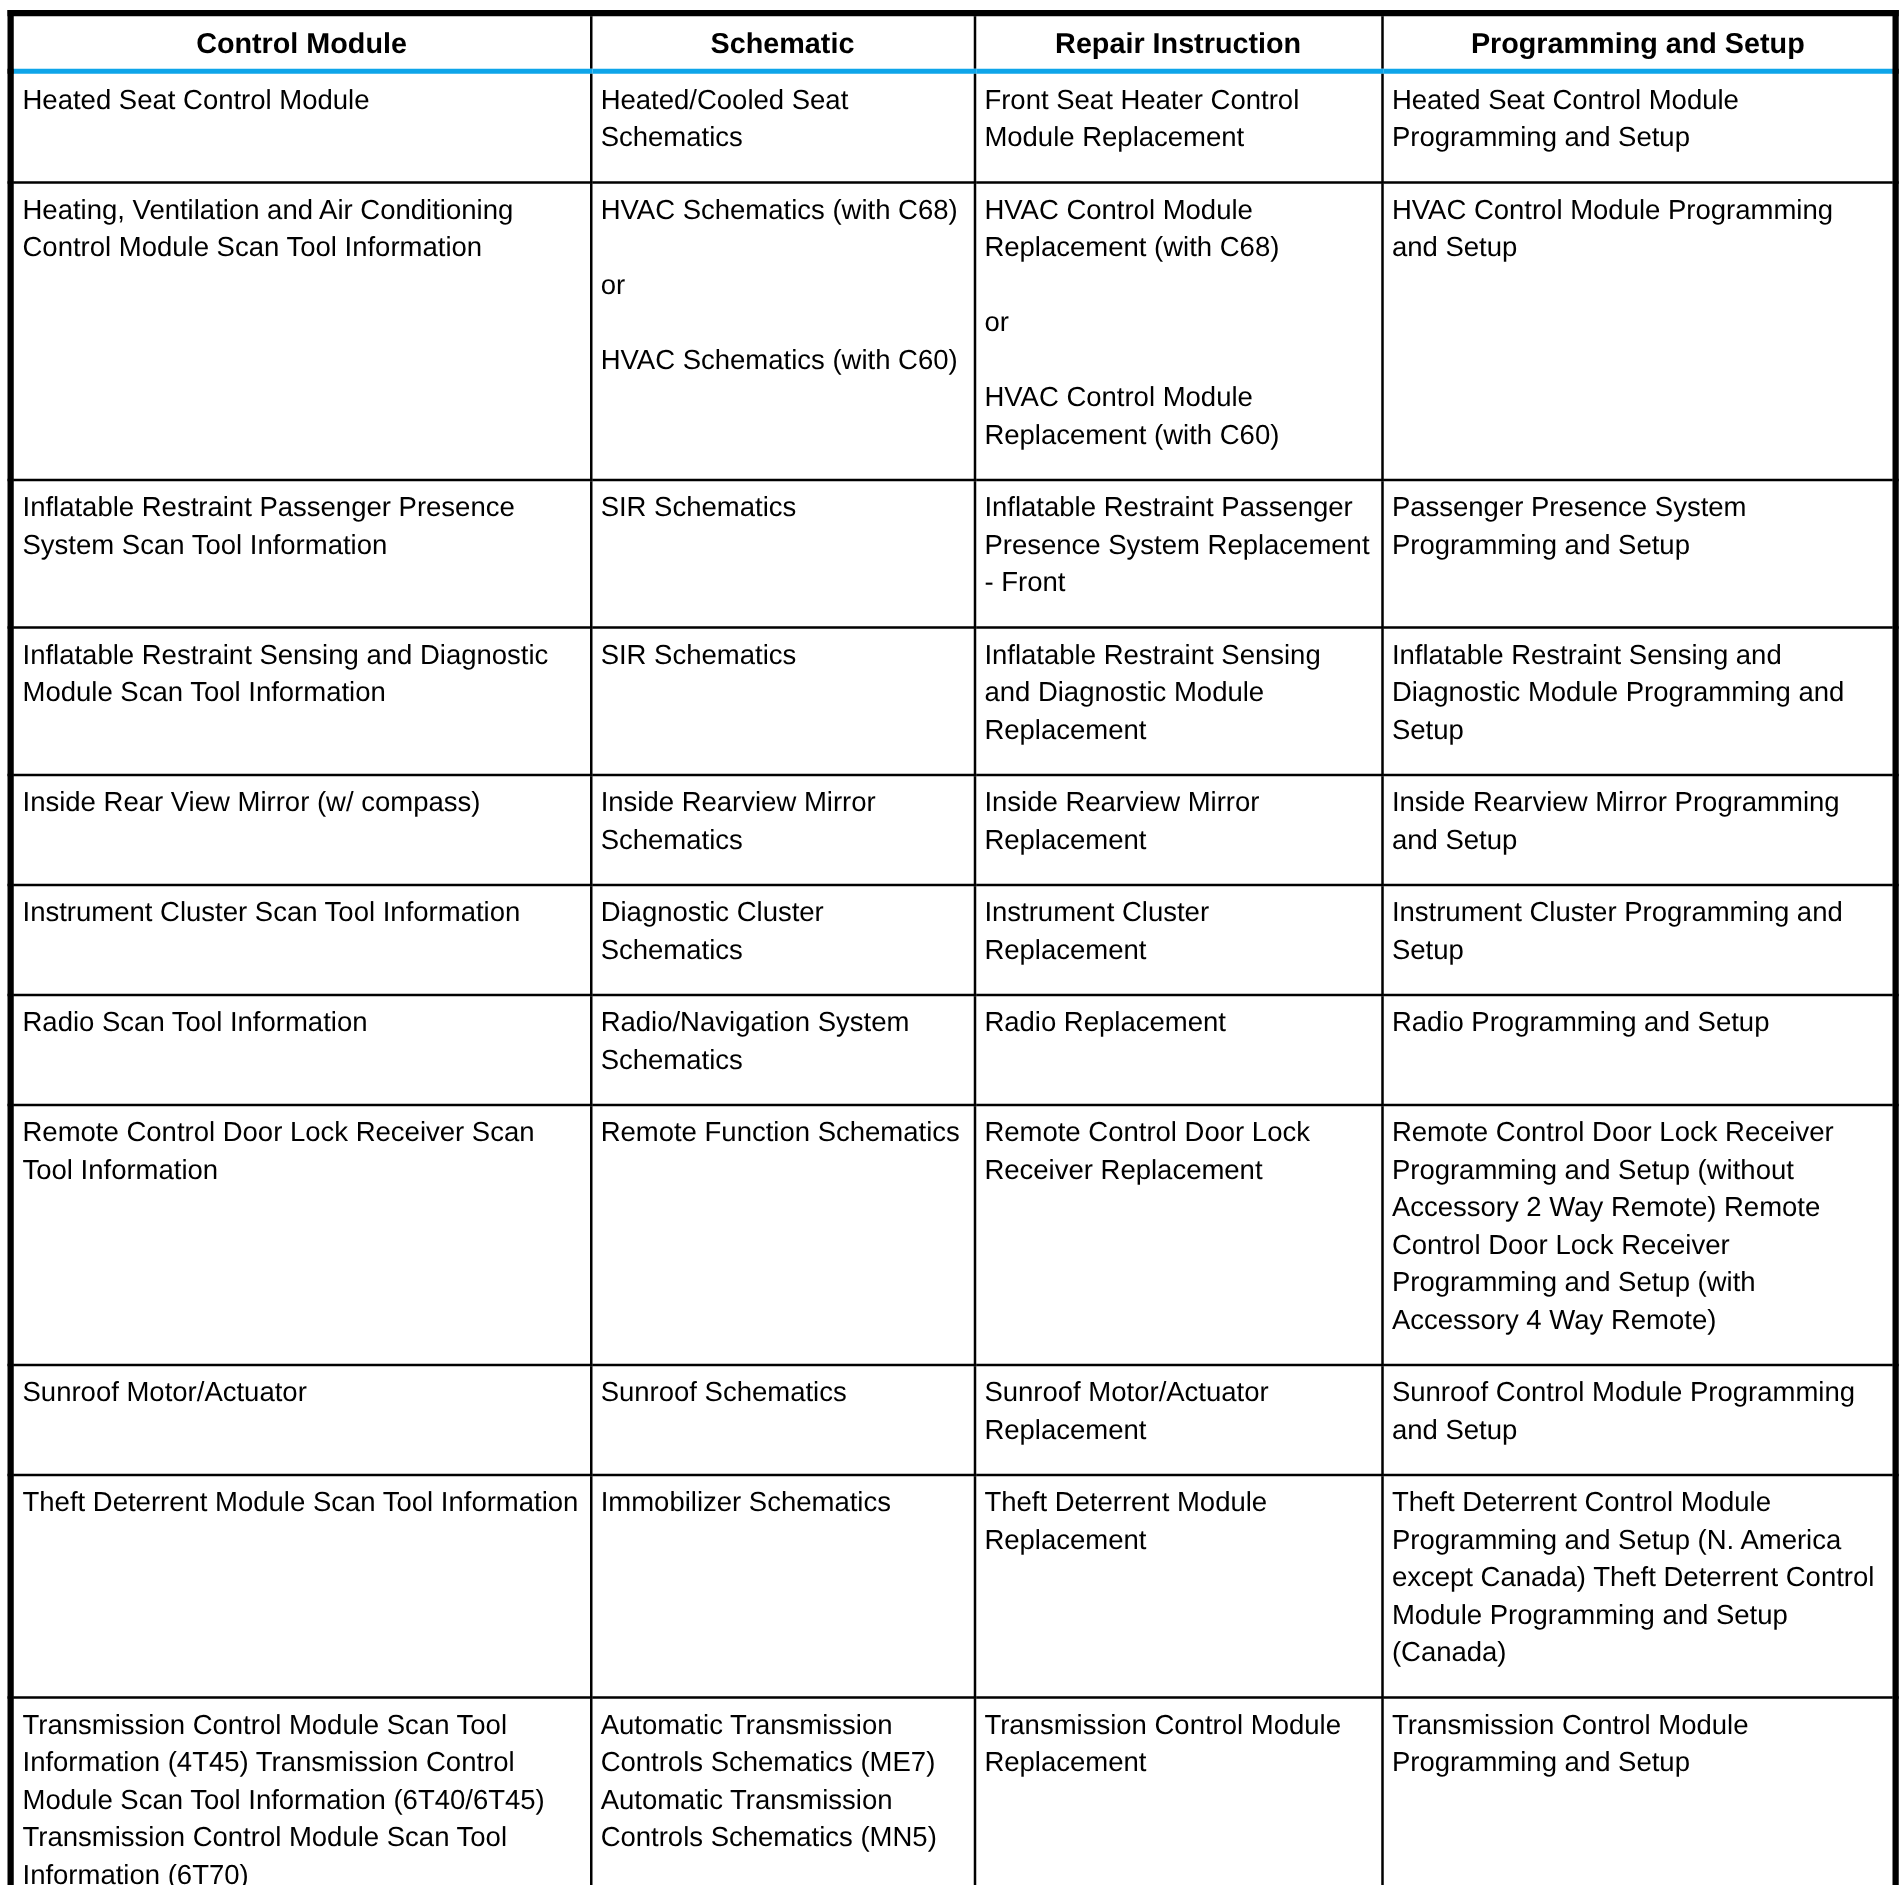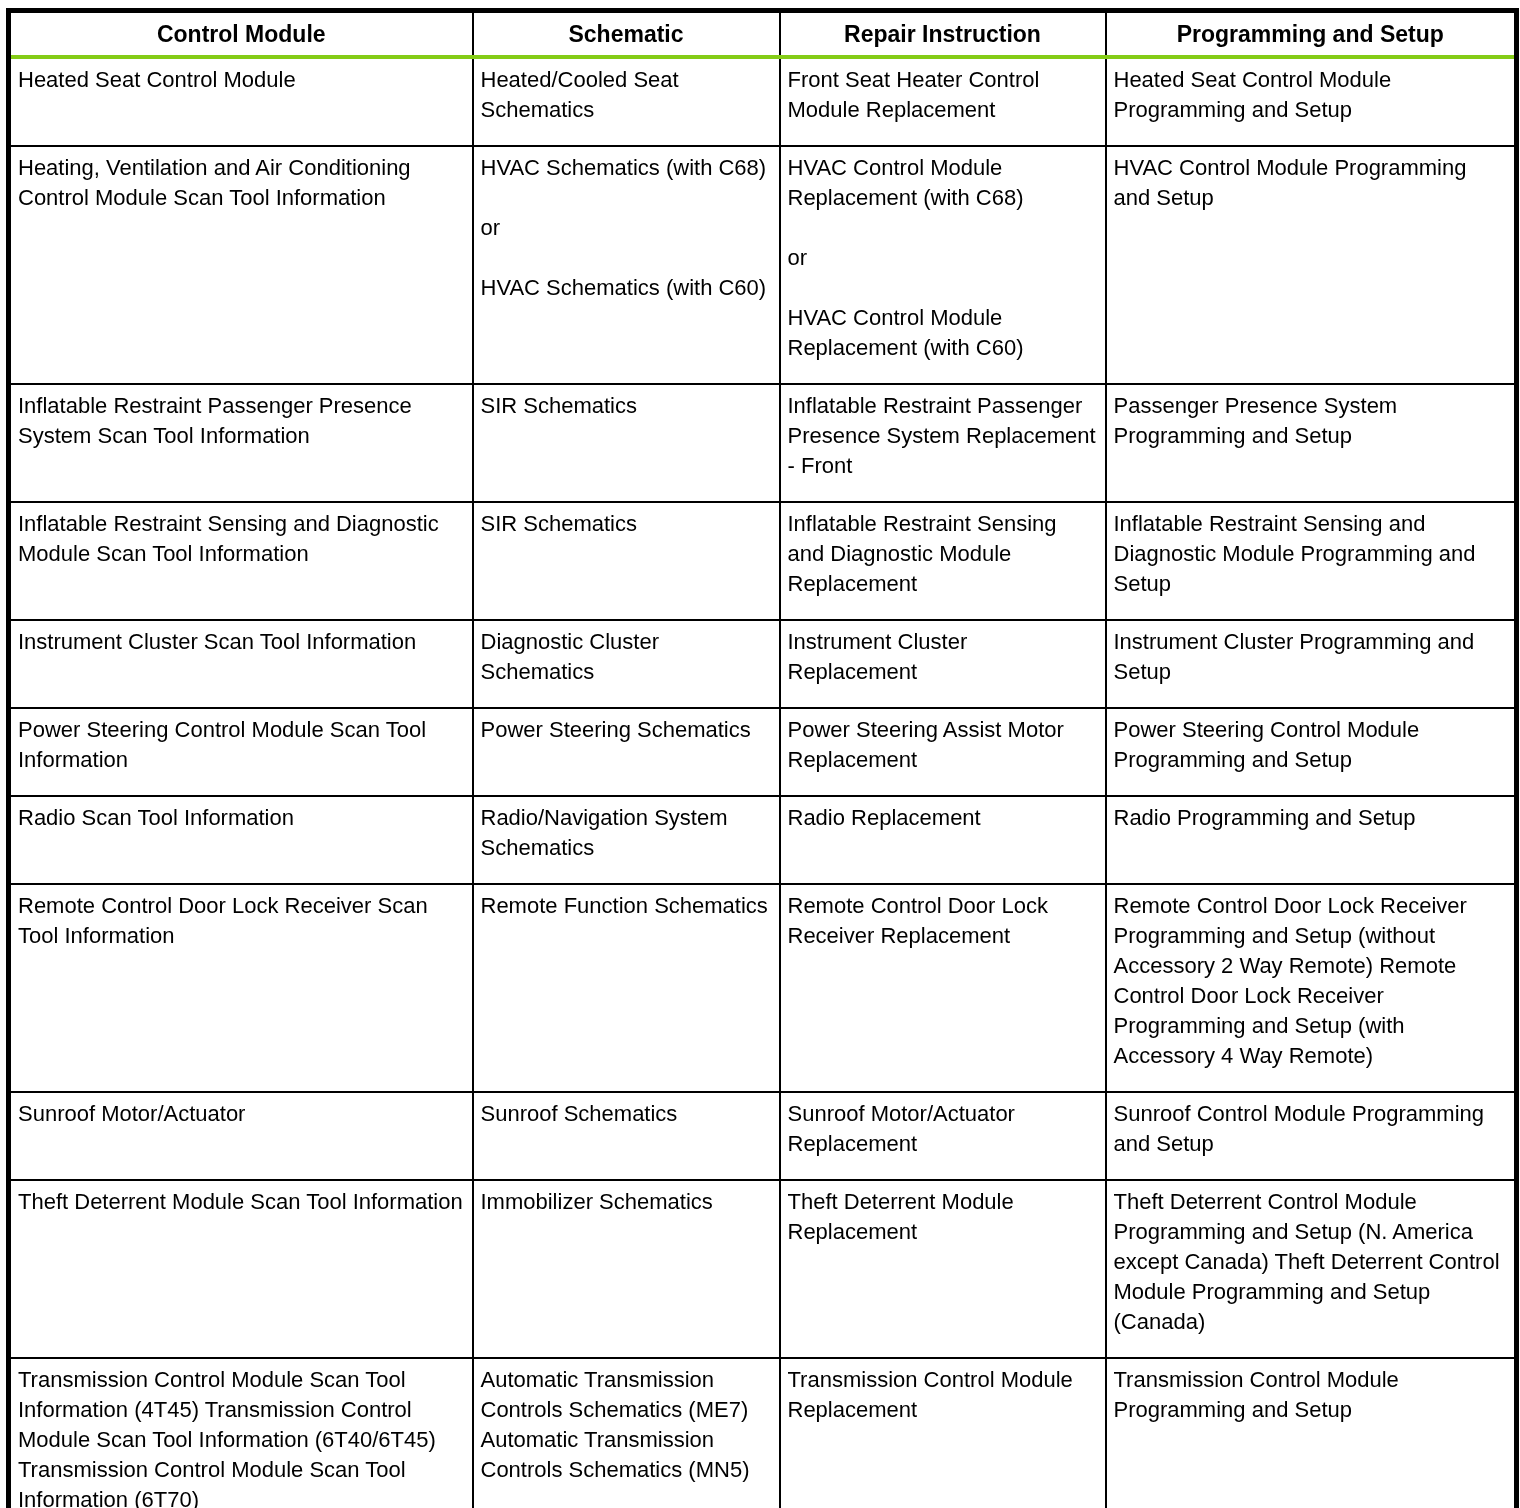--- a/index.html
+++ b/index.html
@@ -8,21 +8,21 @@
   table.cm-table {
     border-collapse: collapse;
     table-layout: fixed;
     width: 1508px;
     border: 5px solid #000;
   }
   table.cm-table th, table.cm-table td {
     border: 2px solid #000;
   }
   table.cm-table thead th {
-    border-bottom: 4px solid #84cc16;
+    border-bottom: 4px solid #0ea5e9;
     font-size: 23px;
     font-weight: bold;
     text-align: center;
     vertical-align: middle;
     height: 38px;
     padding: 2px 4px;
   }
   table.cm-table td {
     vertical-align: top;
     text-align: left;
@@ -78,31 +78,31 @@
         <td>SIR Schematics</td>
         <td>Inflatable Restraint Passenger Presence System Replacement - Front</td>
         <td>Passenger Presence System Programming and Setup</td>
       </tr>
       <tr style="height:84px">
         <td>Inflatable Restraint Sensing and Diagnostic Module Scan Tool Information</td>
         <td>SIR Schematics</td>
         <td>Inflatable Restraint Sensing and Diagnostic Module Replacement</td>
         <td>Inflatable Restraint Sensing and Diagnostic Module Programming and Setup</td>
       </tr>
+      <tr style="height:72px">
+        <td>Inside Rear View Mirror (w/ compass)</td>
+        <td>Inside Rearview Mirror Schematics</td>
+        <td>Inside Rearview Mirror Replacement</td>
+        <td>Inside Rearview Mirror Programming and Setup</td>
+      </tr>
       <tr style="height:71px">
         <td>Instrument Cluster Scan Tool Information</td>
         <td>Diagnostic Cluster Schematics</td>
         <td>Instrument Cluster Replacement</td>
         <td>Instrument Cluster Programming and Setup</td>
-      </tr>
-      <tr style="height:71px">
-        <td>Power Steering Control Module Scan Tool Information</td>
-        <td>Power Steering Schematics</td>
-        <td>Power Steering Assist Motor Replacement</td>
-        <td>Power Steering Control Module Programming and Setup</td>
       </tr>
       <tr style="height:70px">
         <td>Radio Scan Tool Information</td>
         <td>Radio/Navigation System Schematics</td>
         <td>Radio Replacement</td>
         <td>Radio Programming and Setup</td>
       </tr>
       <tr style="height:184px">
         <td>Remote Control Door Lock Receiver Scan Tool Information</td>
         <td>Remote Function Schematics</td>

